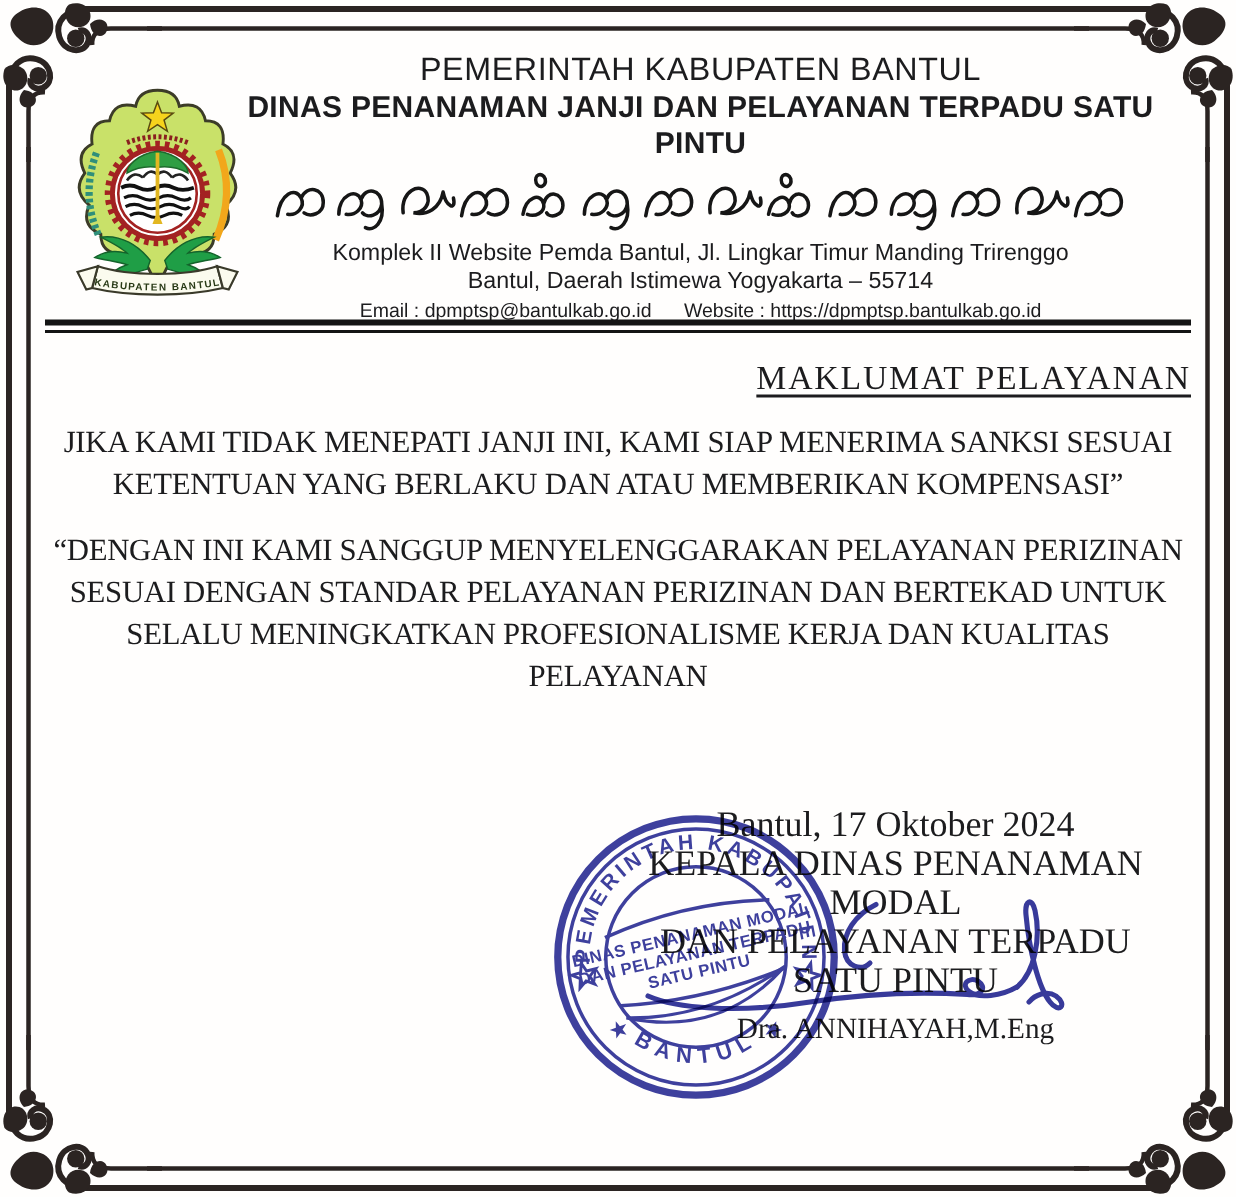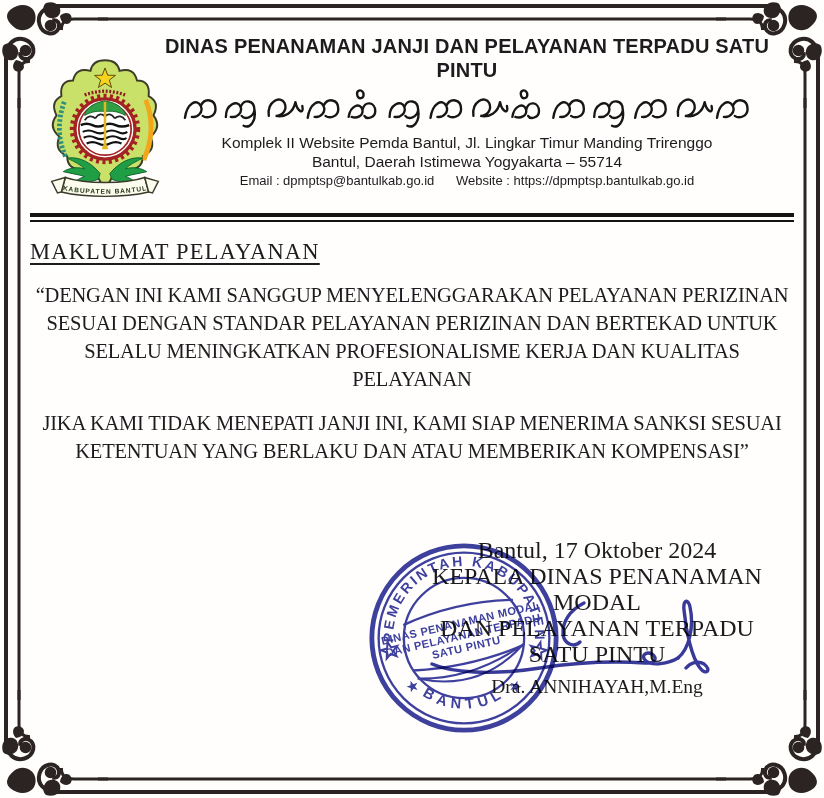--- a/index.html
+++ b/index.html
@@ -11,21 +11,21 @@
                 font-family:"Liberation Sans",sans-serif;}
   .gov-line{font-size:21.5px;letter-spacing:.4px;line-height:26px;}
   .agency-line{font-size:20px;font-weight:bold;letter-spacing:.2px;line-height:24px;margin-top:1px;}
   .jav-wrap{margin:3px auto 2px;width:572px;height:46px;}
   .addr{font-size:15.5px;line-height:19px;}
   .contact-line{font-size:13px;line-height:19px;}
   .contact-line .gap{display:inline-block;width:18px;}
   .divider{position:absolute;left:30px;right:30px;top:213px;height:3px;
            border-top:4px solid #141414;border-bottom:2px solid #141414;}
   
-  .doc-title{position:absolute;left:30px;right:30px;top:239px;text-align:left;
+  .doc-title{position:absolute;left:30px;right:30px;top:239px;text-align:right;
              font-size:22.5px;letter-spacing:1.2px;
              text-decoration:underline;text-underline-offset:4px;text-decoration-thickness:1.5px;}
   .paras{position:absolute;left:34px;right:34px;top:281px;text-align:center;
          font-size:20.5px;line-height:28px;letter-spacing:-0.2px;}
   .paras p{margin:0;}
   .paras p + p{margin-top:16px;}
   
   .sig-block{position:absolute;left:408px;width:378px;top:537px;text-align:center;
              font-size:24px;line-height:26px;}
   .sig-name{position:absolute;left:408px;width:378px;top:676px;text-align:center;font-size:19.5px;}
@@ -96,20 +96,21 @@
     <path d="M60,122 C52,112 40,104 26,106 C34,110 40,113 44,117 C36,115 28,116 22,120 C30,122 38,123 44,125 C38,127 32,131 30,136 C40,134 50,130 58,128 Z" fill="#1f9e46" stroke="#14632b" stroke-width="1" transform="translate(130,0) scale(-1,1)"></path>
     <path d="M24,126 C45,133 85,133 106,126 L110,141 C85,147 45,147 20,141 Z" fill="#fbfbee" stroke="#3a3a2a" stroke-width="1.5"></path>
     <path d="M24,126 L10,130 L16,142 L20,141 Z M106,126 L120,130 L114,142 L110,141 Z" fill="#fbfbee" stroke="#3a3a2a" stroke-width="1.5"></path>
     <defs>
         <path id="ribbonArc" d="M22,139 C45,144 85,144 108,139"></path>
       </defs>
     <text class="ribbon-text" fill="#283a16"><textPath href="#ribbonArc" startOffset="50%" text-anchor="middle">KABUPATEN BANTUL</textPath></text>
   </svg>
 
   <div class="header-block">
+    <div class="gov-line">PEMERINTAH KABUPATEN BANTUL</div>
     <div class="agency-line">DINAS PENANAMAN JANJI DAN PELAYANAN TERPADU SATU PINTU</div>
     <div class="jav-wrap">
       <svg id="jav-svg" width="572" height="46" viewBox="0 0 580 46" aria-label="aksara-jawa-agency-name">
         <g id="jav-glyphs" stroke="#161616" stroke-width="2.4" fill="none" stroke-linecap="round">
             <path d="M0,33 C2,18 12,13 16,21 C19,27 13,33 7,32 M16,21 C20,12 31,14 31,24 C31,32 22,34 18,31" transform="translate(4,0)"></path>
             <path d="M0,32 C0,19 12,14 15,22 C17,28 11,33 5,32 M15,22 C18,13 29,15 29,25 C28,33 19,35 16,31 M29,25 C31,37 24,44 18,41" transform="translate(45.5,0)"></path>
             <path d="M2,31 C0,16 14,10 18,18 C21,25 16,31 9,31 C18,33 27,28 29,17 M29,17 C31,27 38,30 36,21" transform="translate(87,0)"></path>
             <path d="M0,33 C2,18 12,13 16,21 C19,27 13,33 7,32 M16,21 C20,12 31,14 31,24 C31,32 22,34 18,31" transform="translate(128.5,0)"></path>
             <path d="M0,32 C2,20 12,17 14,25 C15,31 8,34 3,32 M14,25 C16,15 27,17 27,26 C27,33 18,35 16,31 M9,11 C7,5 13,3 15,8 C16,13 11,15 9,11" transform="translate(170,0)"></path>
             <path d="M0,32 C0,19 12,14 15,22 C17,28 11,33 5,32 M15,22 C18,13 29,15 29,25 C28,33 19,35 16,31 M29,25 C31,37 24,44 18,41" transform="translate(211.5,0)"></path>
@@ -130,22 +131,22 @@
       <span>Email : dpmptsp@bantulkab.go.id</span><span class="gap"></span>
       <span>Website : https://dpmptsp.bantulkab.go.id</span>
     </div>
   </div>
 
   <div class="divider"></div>
 
   <div class="doc-title">MAKLUMAT PELAYANAN</div>
 
   <div class="paras">
+    <p>JIKA KAMI TIDAK MENEPATI JANJI INI, KAMI SIAP MENERIMA SANKSI SESUAI KETENTUAN YANG BERLAKU DAN ATAU MEMBERIKAN KOMPENSASI”</p>
     <p>“DENGAN INI KAMI SANGGUP MENYELENGGARAKAN PELAYANAN PERIZINAN SESUAI DENGAN STANDAR PELAYANAN PERIZINAN DAN BERTEKAD UNTUK SELALU MENINGKATKAN PROFESIONALISME KERJA DAN KUALITAS PELAYANAN</p>
-    <p>JIKA KAMI TIDAK MENEPATI JANJI INI, KAMI SIAP MENERIMA SANKSI SESUAI KETENTUAN YANG BERLAKU DAN ATAU MEMBERIKAN KOMPENSASI”</p>
   </div>
 
   <div class="sig-block">
     <div>Bantul, 17 Oktober 2024</div>
     <div>KEPALA DINAS PENANAMAN MODAL</div>
     <div>DAN PELAYANAN TERPADU SATU PINTU</div>
   </div>
   <div class="sig-name">Dra. ANNIHAYAH,M.Eng</div>
 
   <svg class="stamp-svg" width="194" height="194" viewBox="0 0 200 200">

